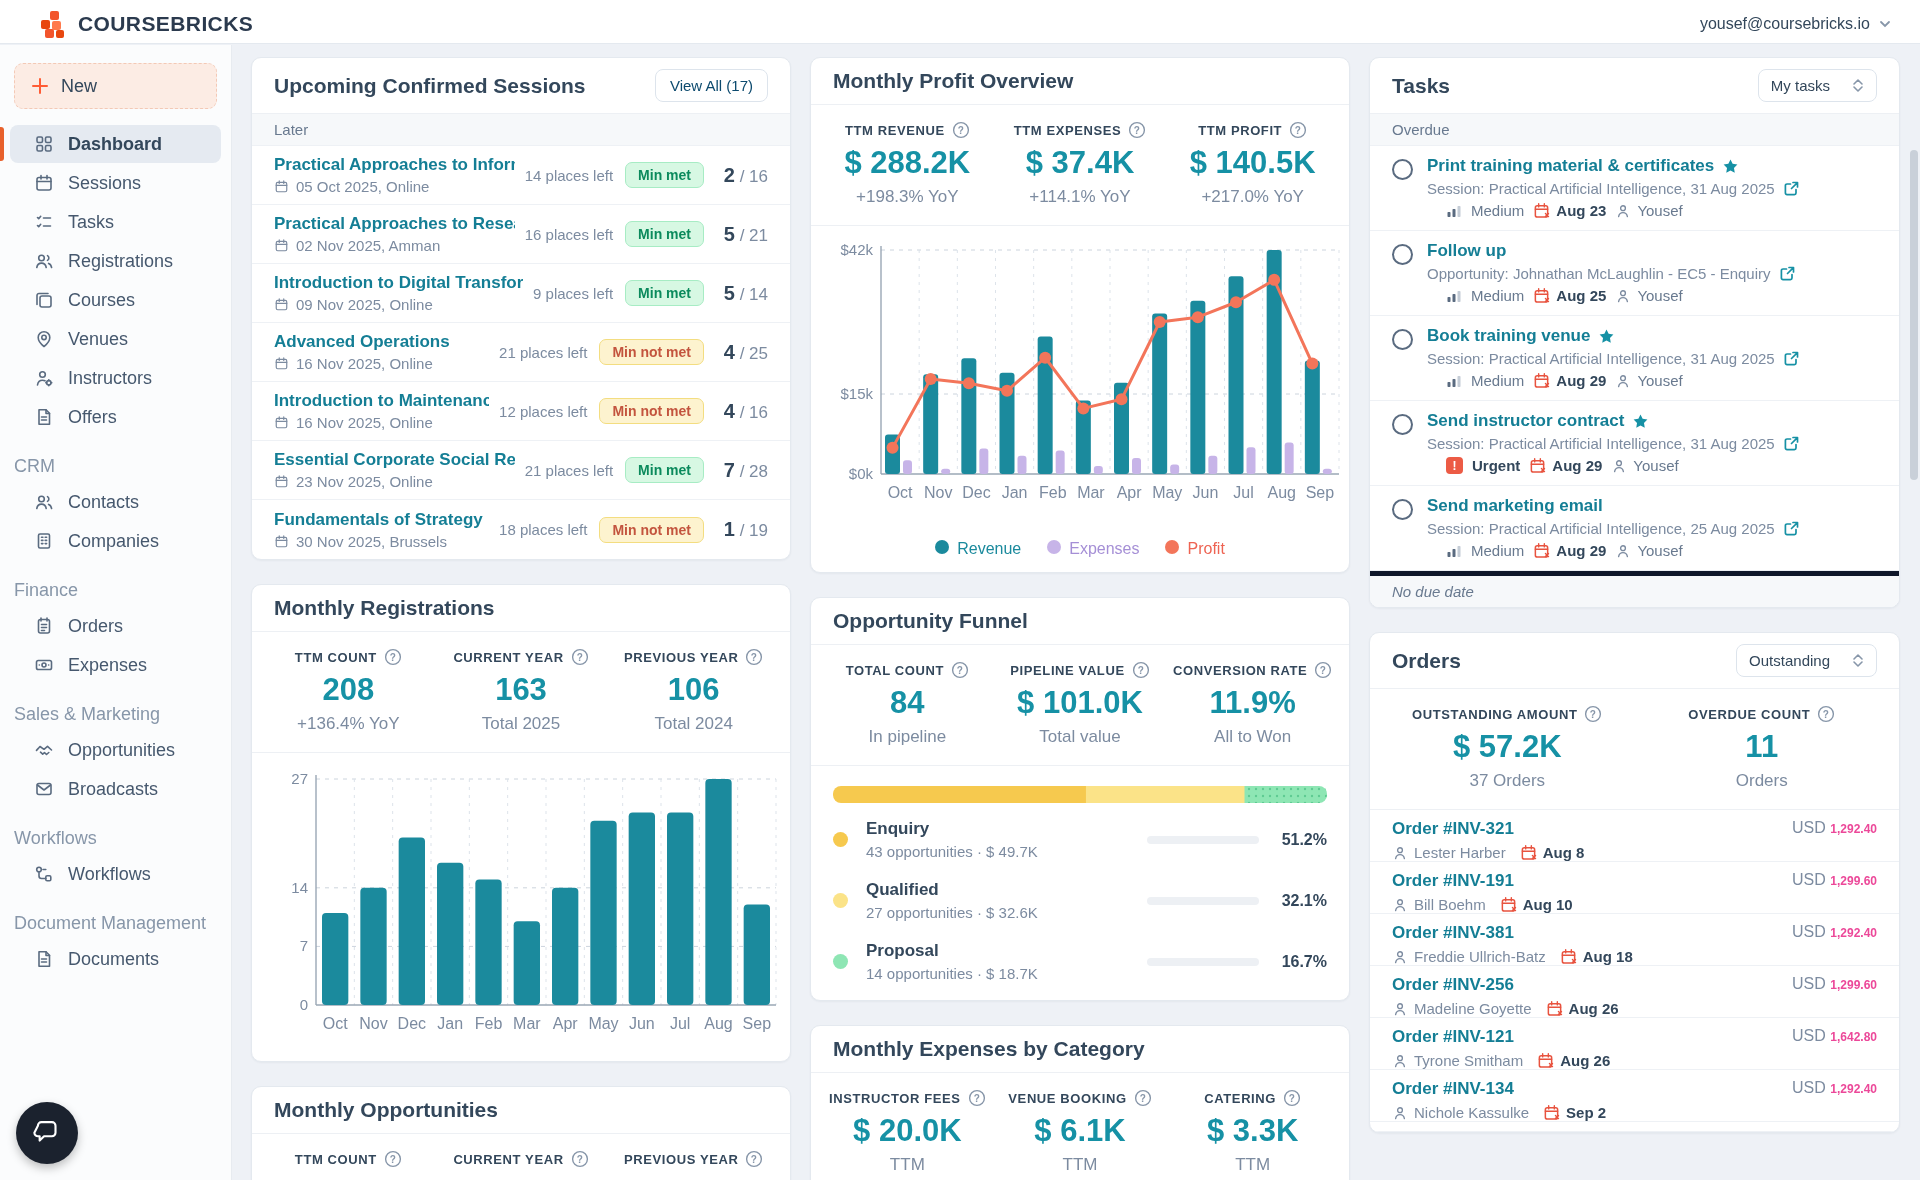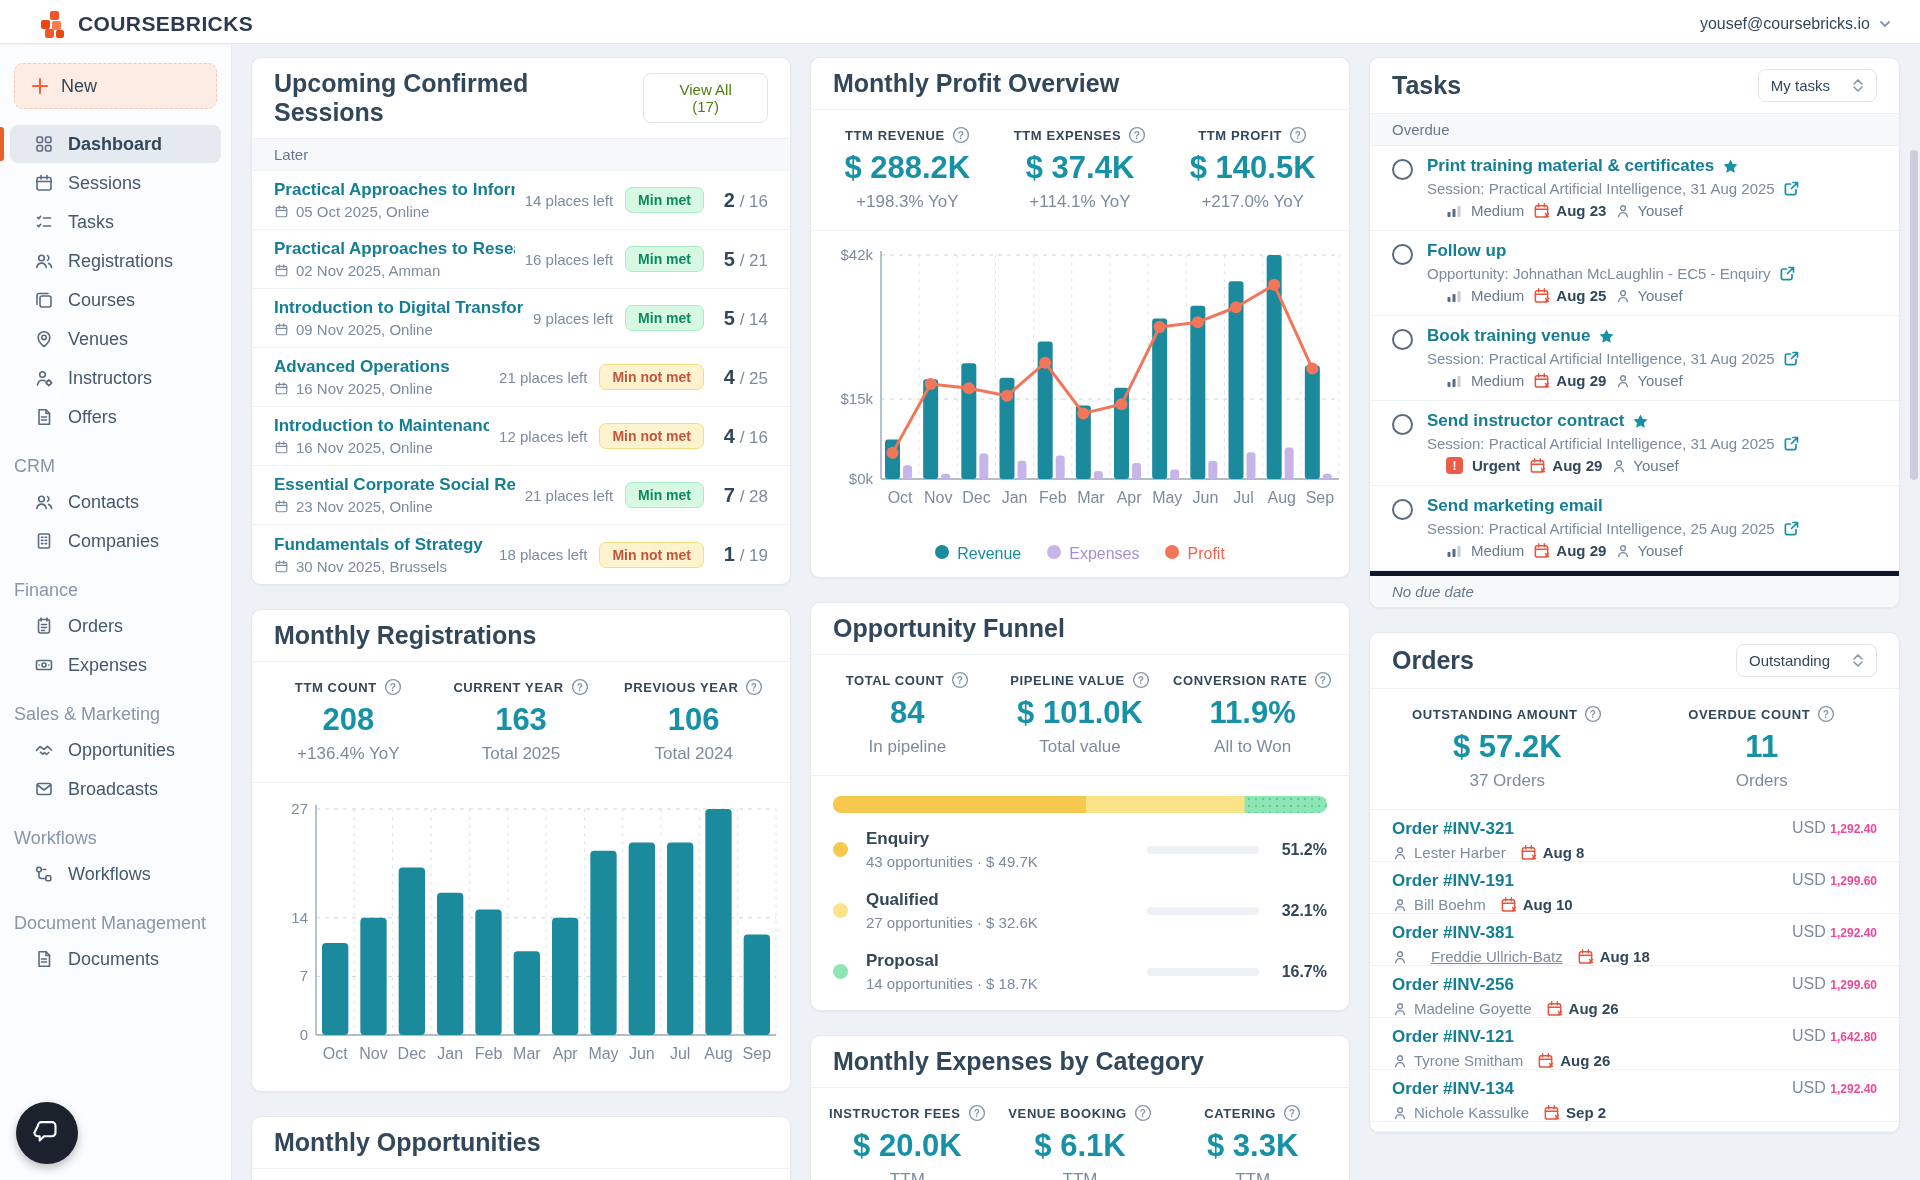--- a/index.html
+++ b/index.html
@@ -30,23 +30,23 @@
     box-shadow:0 4px 10px rgba(0,0,0,.25); z-index:30; }
   
   .main { position:absolute; top:45px; left:232px; right:0; padding:12px 20px 0 19px;
     display:flex; gap:19px; align-items:flex-start; }
   .col { display:flex; flex-direction:column; gap:24px; }
   .col1 { width:540px; } .col2 { width:540px; } .col3 { width:531px; }
   .card { background:#fff; border:1px solid #e4e9ef; border-radius:10px; overflow:hidden;
     box-shadow:0 1px 2px rgba(45,62,80,.05); }
   .card-head { display:flex; align-items:center; justify-content:space-between;
     padding:11px 22px; border-bottom:1px solid #edf0f4; min-height:46px; }
-  .card-title { font-size:25px; font-weight:bold; color:#33475b; }
-  .ghost-btn { background:#fff; border:1px solid #dde4ec; border-radius:8px; padding:7px 20px;
-    font-size:15px; color:#4d7c0f; font-family:inherit; cursor:pointer; }
+  .card-title { font-size:21px; font-weight:bold; color:#33475b; }
+  .ghost-btn { background:#fff; border:1px solid #dde4ec; border-radius:8px; padding:7px 14px;
+    font-size:15px; color:#0c4a6e; font-family:inherit; cursor:pointer; }
   .select-btn { background:#fff; border:1px solid #dde4ec; border-radius:8px; padding:7px 12px;
     font-size:15px; color:#33475b; display:flex; align-items:center; gap:22px; cursor:pointer; min-width:118px; justify-content:space-between;}
   .band { background:#f6f8fa; border-bottom:1px solid #eef1f5; padding:7px 22px; font-size:15px; color:#68798f; }
   .band.btop { border-top:5px solid #0f172a;font-style:italic; }
   
   .kpi-row { display:flex; border-bottom:1px solid #edf0f4; padding:16px 10px 18px 10px; }
   .kpi { flex:1; text-align:center; }
   .kpi-label { font-size:13px; font-weight:bold; letter-spacing:.6px; color:#33475b;
     display:flex; align-items:center; justify-content:center; gap:7px; }
   .kpi-value { font-size:31px; font-weight:bold; color:#1691a5; margin-top:6px; }
@@ -1225,21 +1225,21 @@
                   <b style="color:#33475b">Aug 10</b>
                 </span>
         </div>
       </div>
       <div class="order-amt">USD <b>1,299.60</b></div>
     </div>
           <div class="order-row">
       <div>
         <div class="order-id">Order #INV-381</div>
         <div class="order-meta">
-          <span style="display:flex;align-items:center;gap:23px;text-decoration:underline;">
+          <span style="display:flex;align-items:center;gap:6px;">
                   <span>
                     <svg width="16" height="16" viewBox="0 0 20 20" fill="none" stroke="#7c8ba0" stroke-width="1.7" stroke-linecap="round">
                       <circle cx="10" cy="6.5" r="3"></circle>
                       <path d="M4.5 17c.6-3.4 2.7-5 5.5-5s4.9 1.6 5.5 5"></path>
                     </svg>
                   </span>
                   <span>Freddie Ullrich-Batz</span>
                 </span>
           <span class="meta-due">
                   <span>

